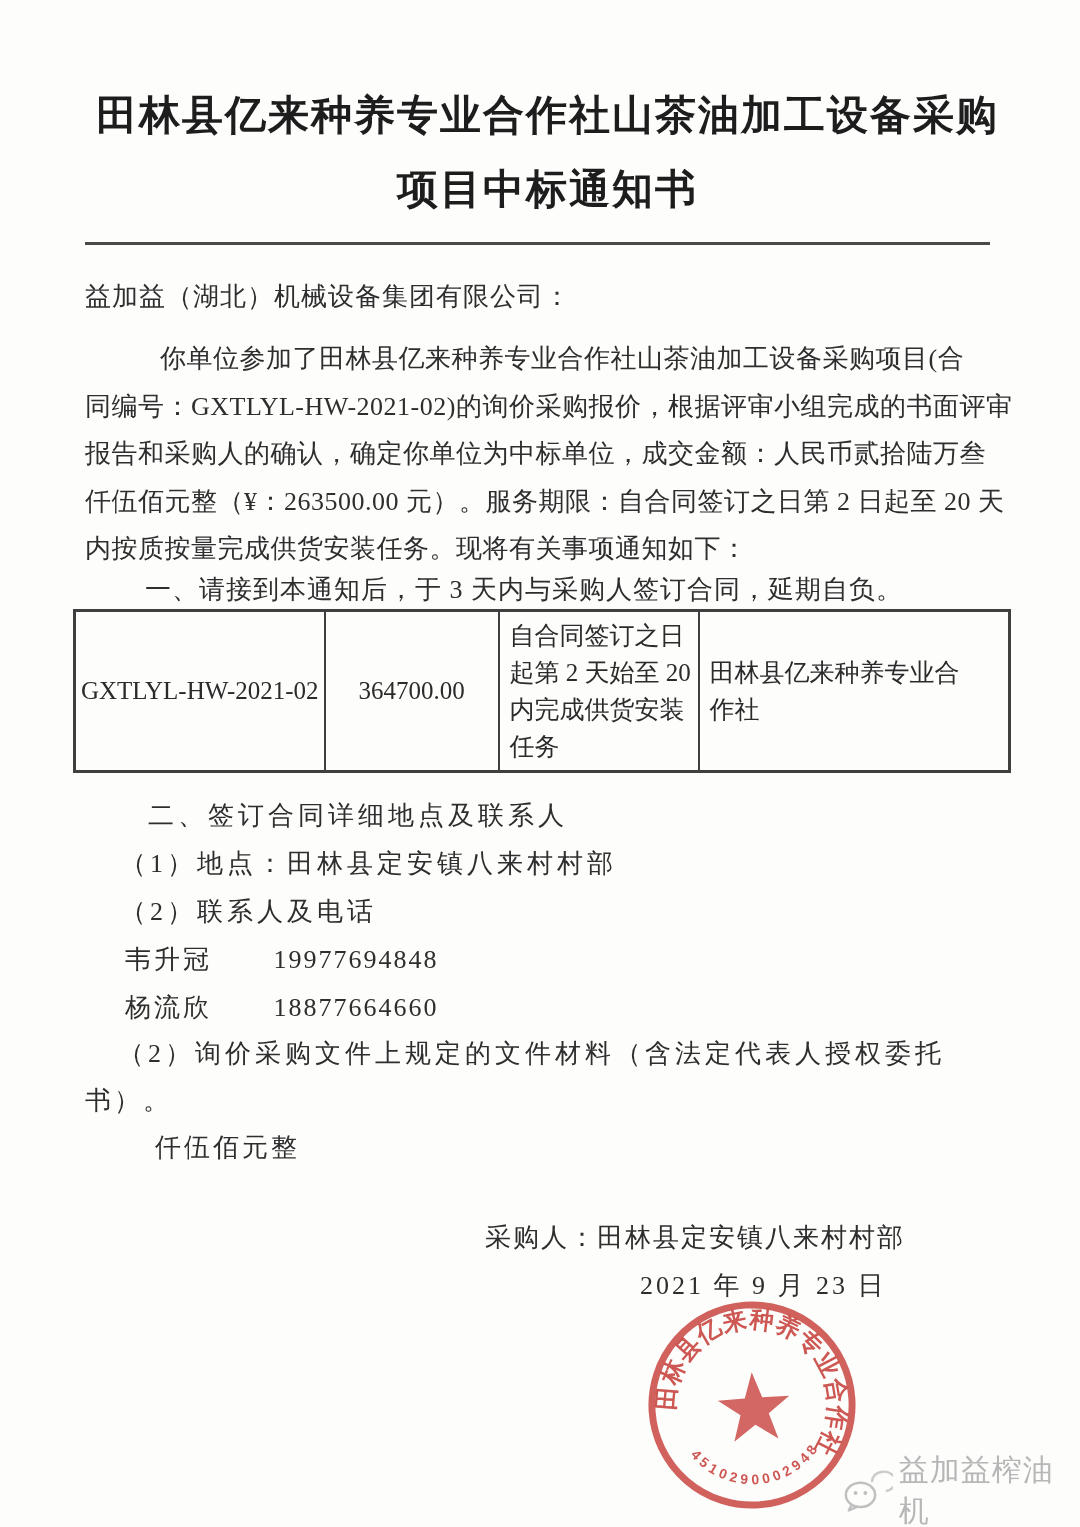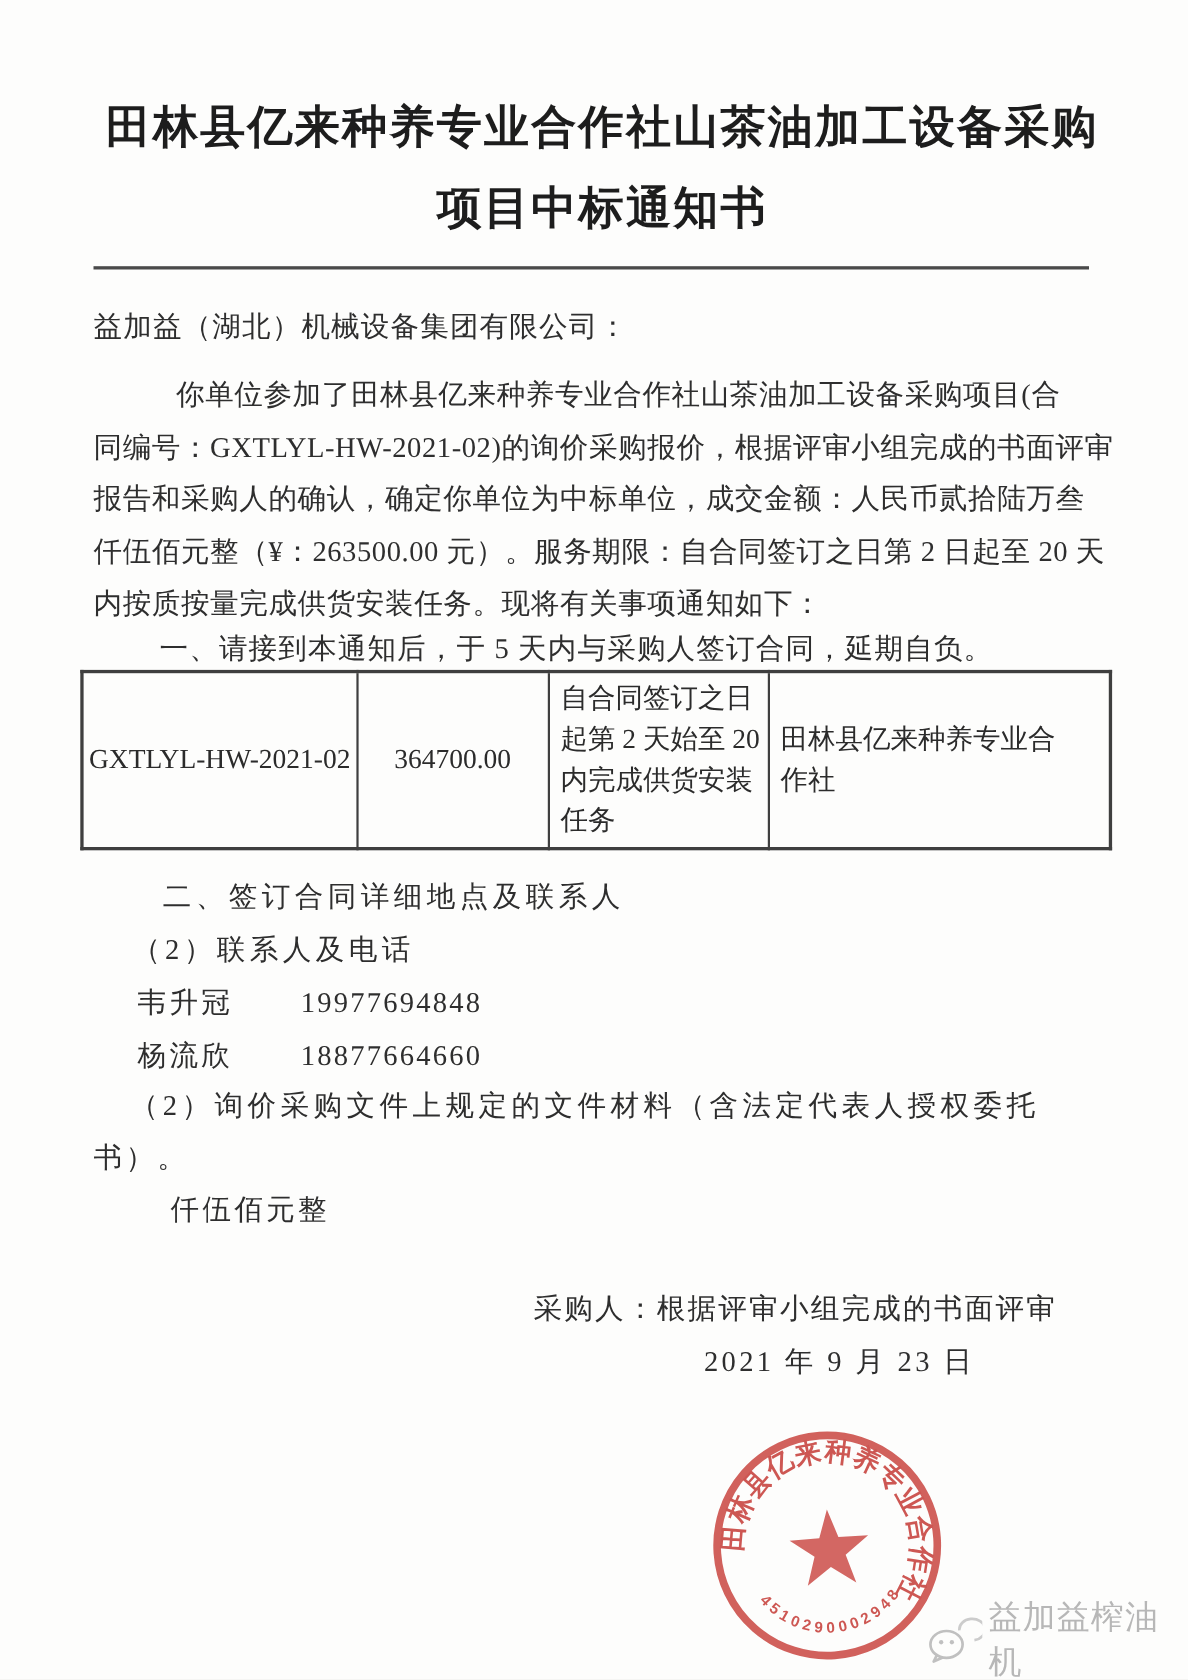--- a/index.html
+++ b/index.html
@@ -80,21 +80,21 @@
   <div class="rule"></div>
 
   <div class="recipient">益加益（湖北）机械设备集团有限公司：</div>
 
   <div class="intro-line intro-first">你单位参加了田林县亿来种养专业合作社山茶油加工设备采购项目(合</div>
   <div class="intro-line">同编号：GXTLYL-HW-2021-02)的询价采购报价，根据评审小组完成的书面评审</div>
   <div class="intro-line">报告和采购人的确认，确定你单位为中标单位，成交金额：人民币贰拾陆万叁</div>
   <div class="intro-line">仟伍佰元整（¥：263500.00 元）。服务期限：自合同签订之日第 2 日起至 20 天</div>
   <div class="intro-line">内按质按量完成供货安装任务。现将有关事项通知如下：</div>
 
-  <div class="item1">一、请接到本通知后，于 5 天内与采购人签订合同，延期自负。</div>
+  <div class="item1">一、请接到本通知后，于 3 天内与采购人签订合同，延期自负。</div>
 
   <table class="contract">
     <colgroup>
       <col style="width:250px">
         <col style="width:174px">
         <col style="width:200px">
         <col style="width:311px">
     </colgroup>
     <tbody>
     <tr>
@@ -104,36 +104,37 @@
 起第 2 天始至 20
 内完成供货安装
 任务</td>
       <td class="td-body td-purchaser">田林县亿来种养专业合
 作社</td>
     </tr>
   </tbody>
     </table>
 
   <div class="sec-line sec-head">二、签订合同详细地点及联系人</div>
+  <div class="sec-line sec-sub">（1）地点：田林县定安镇八来村村部</div>
   <div class="sec-line sec-sub">（2）联系人及电话</div>
 
   <div class="sec-line contact-row">
     <span>韦升冠</span>
     <span class="contact-phone">19977694848</span>
   </div>
   <div class="sec-line contact-row">
     <span>杨流欣</span>
     <span class="contact-phone">18877664660</span>
   </div>
 
   <div class="sec-line sec3-item">（2）询价采购文件上规定的文件材料（含法定代表人授权委托</div>
   <div class="sec-line sec3-cont">书）。</div>
   <div class="sec-line closing">仟伍佰元整</div>
 
-  <div class="footer-purchaser">采购人：根据评审小组完成的书面评审</div>
+  <div class="footer-purchaser">采购人：田林县定安镇八来村村部</div>
   <div class="footer-date">2021 年 9 月 23 日</div>
 
   <svg class="stamp" viewBox="0 0 220 220">
     <defs>
       <path id="seal-arc-top" d="M 32.3 116.8 A 78 78 0 1 1 165.2 165.2" fill="none"></path>
       <path id="seal-arc-bottom" d="M 40.7 150 A 80 80 0 0 0 179.3 150" fill="none"></path>
     </defs>
     <circle cx="110" cy="110" r="101" fill="none" stroke="#c9413c" stroke-width="7" opacity="0.95"></circle>
     <polygon fill="#cc4944" opacity="0.95" points="112,77 120.8,102.9 148.1,103.3 126.3,119.6 134.3,145.7 112,130 89.7,145.7 97.7,119.6 75.9,103.3 103.2,102.9"></polygon>
     <text font-size="25" fill="#c9413c" font-weight="700" letter-spacing="1" font-family="Liberation Serif, DejaVu Serif, serif">

